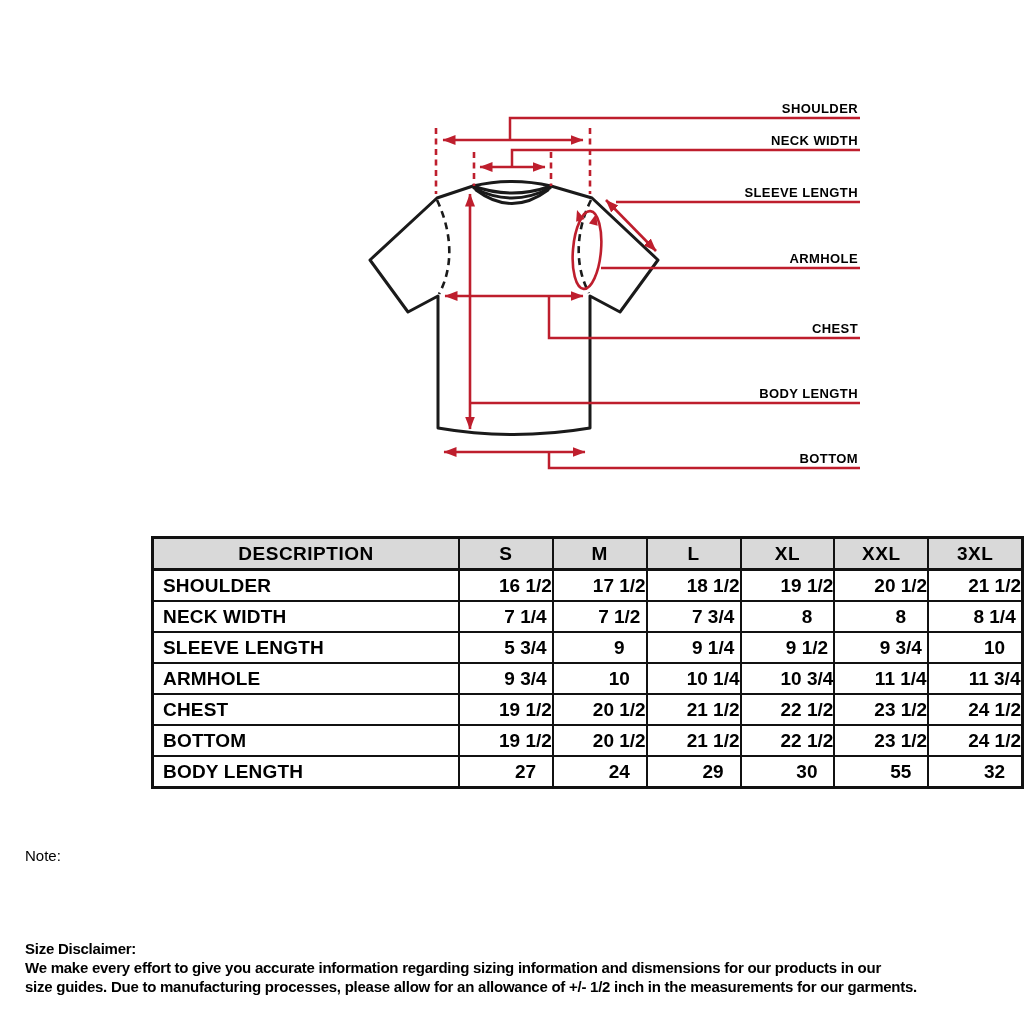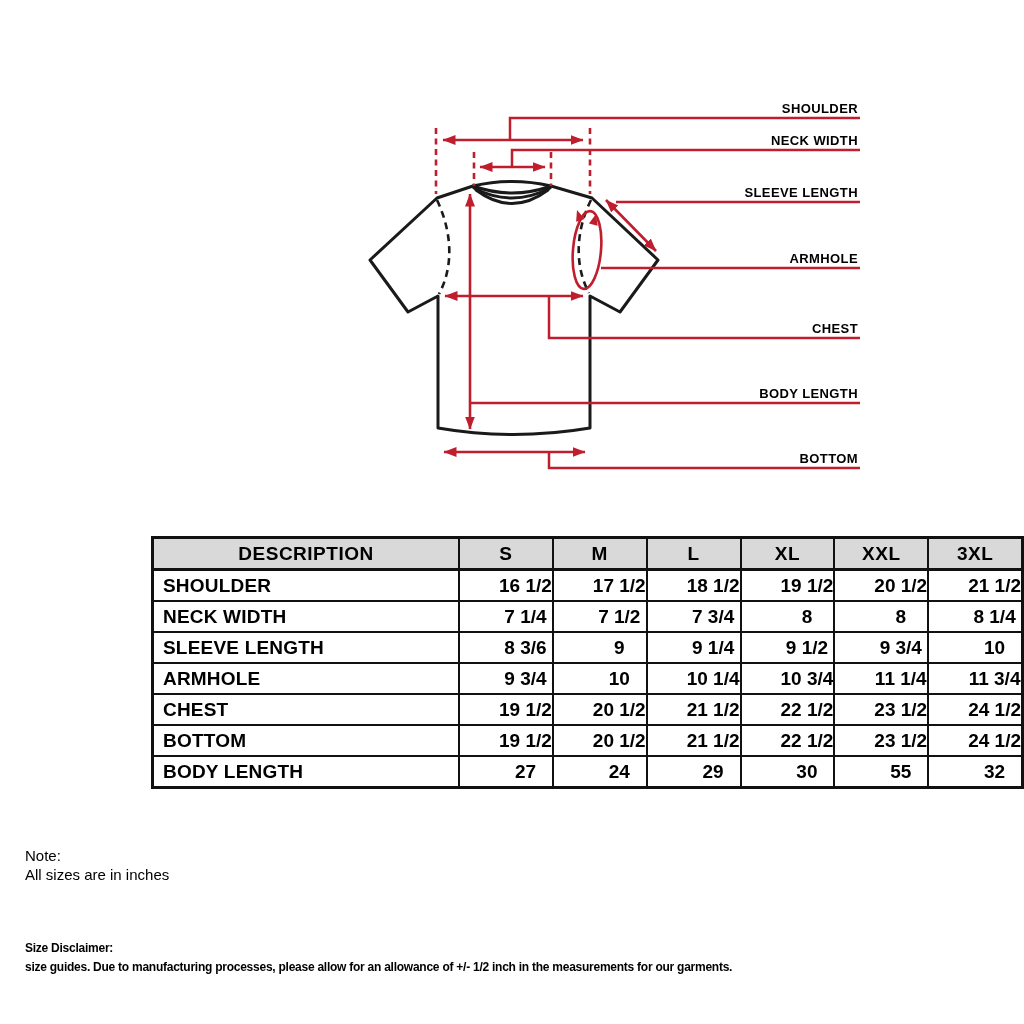--- a/index.html
+++ b/index.html
@@ -34,21 +34,21 @@
   }
   table.size-chart td.val{text-align:center;padding-left:39px;}
   col.c-desc{width:333px;}
   col.c-size{width:78px;}
   .notes-block{
     position:absolute;left:25px;top:846px;
     font-size:15px;font-weight:normal;line-height:19px;white-space:nowrap;
   }
   .disclaimer-block{
     position:absolute;left:25px;top:939px;
-    font-size:12px;font-weight:bold;line-height:19px;white-space:nowrap;
+    font-size:15px;font-weight:bold;line-height:19px;white-space:nowrap;
     letter-spacing:-0.25px;
   }
 </style>
 </head>
 <body>
 
 <svg class="diagram-svg" width="1024" height="540" viewBox="0 0 1024 540">
   <defs>
     <marker id="ah" markerUnits="userSpaceOnUse" markerWidth="14" markerHeight="11" refX="12.5" refY="5" orient="auto-start-reverse">
       <path d="M0,0 L13,5 L0,10 Z" fill="#be1e2d"></path>
@@ -144,21 +144,21 @@
       <td class="row-label">NECK WIDTH</td>
       <td class="val">7 1/4</td>
       <td class="val">7 1/2</td>
       <td class="val">7 3/4</td>
       <td class="val">8</td>
       <td class="val">8</td>
       <td class="val">8 1/4</td>
     </tr>
     <tr>
       <td class="row-label">SLEEVE LENGTH</td>
-      <td class="val">8 3/6</td>
+      <td class="val">5 3/4</td>
       <td class="val">9</td>
       <td class="val">9 1/4</td>
       <td class="val">9 1/2</td>
       <td class="val">9 3/4</td>
       <td class="val">10</td>
     </tr>
     <tr>
       <td class="row-label">ARMHOLE</td>
       <td class="val">9 3/4</td>
       <td class="val">10</td>
@@ -192,19 +192,19 @@
       <td class="val">29</td>
       <td class="val">30</td>
       <td class="val">55</td>
       <td class="val">32</td>
     </tr>
   </tbody>
 </table>
 
 <div class="notes-block">
   <div>Note:</div>
-  <div>All sizes are in inches</div>
 </div>
 
 <div class="disclaimer-block">
   <div>Size Disclaimer:</div>
+  <div>We make every effort to give you accurate information regarding sizing information and dismensions for our products in our</div>
   <div>size guides. Due to manufacturing processes, please allow for an allowance of +/- 1/2 inch in the measurements for our garments.</div>
 </div>
 
 </body></html>

